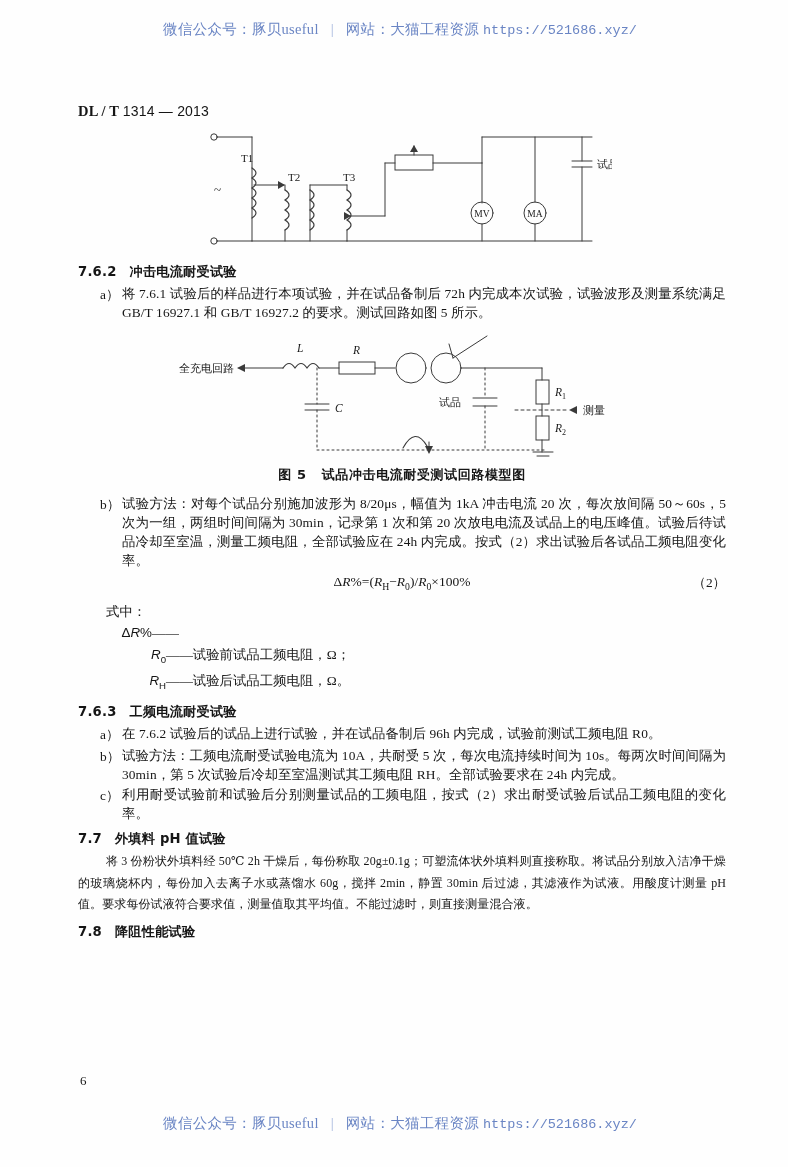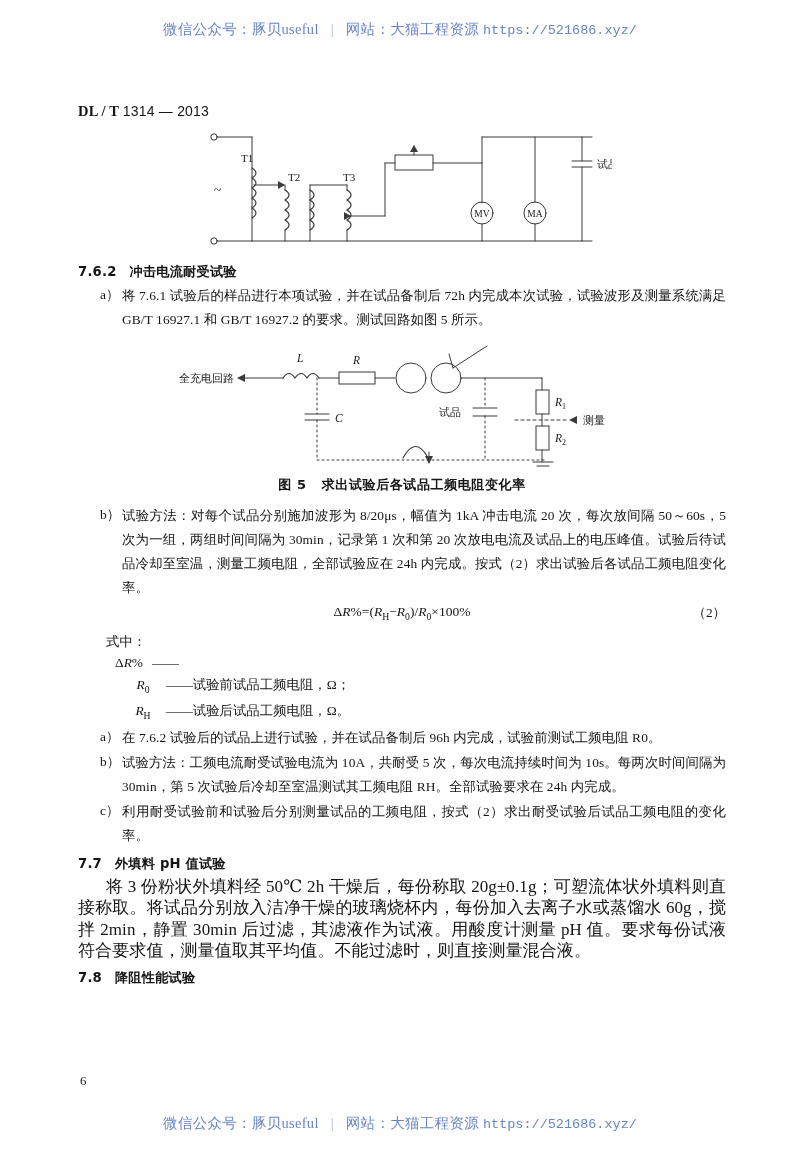--- a/index.html
+++ b/index.html
@@ -72,21 +72,21 @@
   .h3 {
     font-family: "DejaVu Sans", "Liberation Sans", sans-serif;
     font-weight: bold;
     font-size: 13.2px;
     margin: 7px 0 3px 0;
     letter-spacing: 0.2px;
   }
   .h3 .num { margin-right: 13px; }
 
   .para {
-    font-size: 17px;
+    font-size: 12px;
     line-height: 21.5px;
     text-align: justify;
     margin: 0 0 1px 0;
     letter-spacing: 0.1px;
   }
   .para.indent { text-indent: 28px; }
 
   .item {
     display: flex;
     align-items: flex-start;
@@ -97,21 +97,21 @@
     width: 44px;
     padding-left: 22px;
     box-sizing: border-box;
     font-size: 13.4px;
     line-height: 21.5px;
     font-family: "Liberation Serif", "DejaVu Serif", serif;
   }
   .item .itext {
     flex: 1 1 auto;
     font-size: 13.4px;
-    line-height: 24px;
+    line-height: 19px;
     text-align: justify;
     letter-spacing: 0.1px;
   }
 
   
   .formula-row {
     position: relative;
     height: 24px;
     margin: 4px 0 3px 0;
   }
@@ -139,22 +139,22 @@
   .deflist { margin: 0; padding: 0; }
   .defrow {
     display: flex;
     font-size: 13.4px;
     line-height: 21.5px;
     padding-left: 28px;
   }
   .defrow .sym {
     flex: 0 0 auto;
     min-width: 46px;
-    text-align: center;
-    font-family: Liberation Serif, serif;
+    text-align: right;
+    font-family: Liberation Sans, sans-serif;
   }
   .defrow .sym.pad { padding-left: 14px; }
   .defrow .dsh { flex: 0 0 auto; }
   .defrow .dtxt { flex: 1 1 auto; }
 
   
   .figure {
     position: relative;
     width: 100%;
   }
@@ -335,21 +335,21 @@
         <text class="it" x="130" y="22" font-size="11.5">L</text>
         <text class="it" x="186" y="24" font-size="11.5">R</text>
         <text class="it" x="168" y="82" font-size="11.5">C</text>
         <text class="cn" x="272" y="76" font-size="11">试品</text>
         <text x="388" y="66" font-size="11.5"><tspan class="it">R</tspan><tspan font-size="8" dy="3">1</tspan></text>
         <text x="388" y="102" font-size="11.5"><tspan class="it">R</tspan><tspan font-size="8" dy="3">2</tspan></text>
         <text class="cn" x="416" y="84" font-size="11">测量</text>
       </svg>
       <div class="figcap" style="margin-top:6px;">
         <span class="capnum">图 5</span>
-        <span>求出试验后各试品工频电阻变化率</span>
+        <span>试品冲击电流耐受测试回路模型图</span>
       </div>
     </div>
 
     <div class="item" style="margin-top:10px;">
       <span class="marker">b）</span>
       <span class="itext">试验方法：对每个试品分别施加波形为 8/20μs，幅值为 1kA 冲击电流 20 次，每次放间隔 50～60s，5 次为一组，两组时间间隔为 30min，记录第 1 次和第 20 次放电电流及试品上的电压峰值。试验后待试品冷却至室温，测量工频电阻，全部试验应在 24h 内完成。按式（2）求出试验后各试品工频电阻变化率。</span>
     </div>
 
     <div class="formula-row">
       <span class="formula">Δ<i>R</i>%=(<i>R</i><sub>H</sub>−<i>R</i><sub>0</sub>)/<i>R</i><sub>0</sub>×100%</span>
@@ -368,20 +368,23 @@
         <span class="dsh">——</span>
         <span class="dtxt">试验前试品工频电阻，Ω；</span>
       </div>
       <div class="defrow">
         <span class="sym pad"><i>R</i><sub>H</sub></span>
         <span class="dsh">——</span>
         <span class="dtxt">试验后试品工频电阻，Ω。</span>
       </div>
     </div>
 
+    <div class="h3">
+      <span class="num">7.6.3</span><span>工频电流耐受试验</span>
+    </div>
 
     <div class="item">
       <span class="marker">a）</span>
       <span class="itext">在 7.6.2 试验后的试品上进行试验，并在试品备制后 96h 内完成，试验前测试工频电阻 R0。</span>
     </div>
     <div class="item">
       <span class="marker">b）</span>
       <span class="itext">试验方法：工频电流耐受试验电流为 10A，共耐受 5 次，每次电流持续时间为 10s。每两次时间间隔为 30min，第 5 次试验后冷却至室温测试其工频电阻 RH。全部试验要求在 24h 内完成。</span>
     </div>
     <div class="item">

